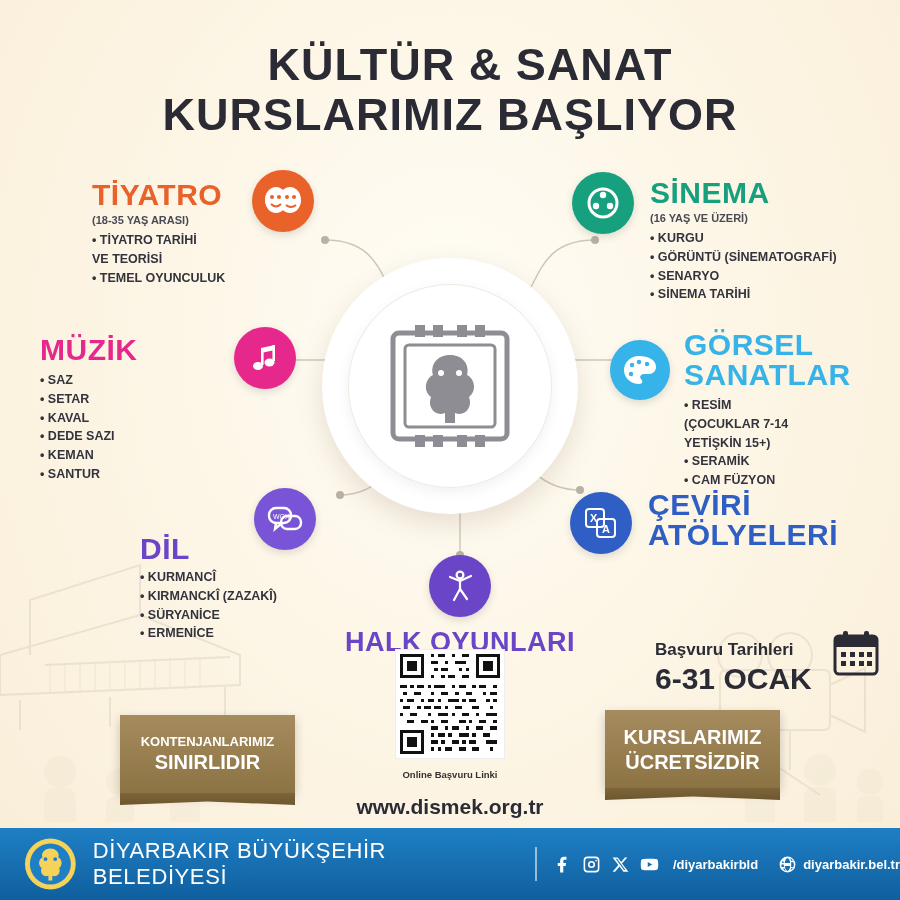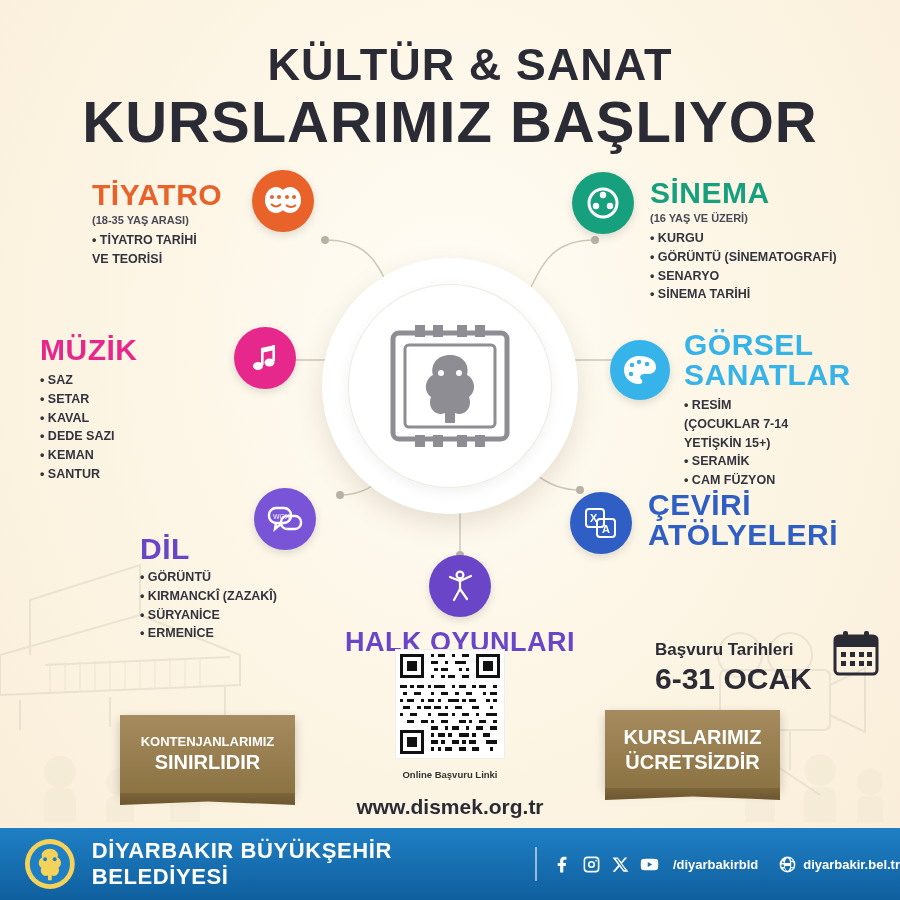--- a/index.html
+++ b/index.html
@@ -29,21 +29,21 @@
 
   
   .title{
     position:absolute;top:40px;left:0;right:0;text-align:center;
     color:#2b2b35;
     font-weight:bold;
     letter-spacing:1px;
     line-height:1.12;
   }
   .title .l1{font-size:45px;display:block;padding-left:40px;}
-  .title .l2{font-size:58px;display:block;}
+  .title .l2{font-size:45px;display:block;}
 
   
   .ring-wrap{
     position:absolute;left:322px;top:258px;width:256px;height:256px;
   }
   .ring-shadow{
     position:absolute;inset:0;border-radius:50%;
     background:#fff;
     box-shadow:0 10px 26px rgba(120,100,70,.18);
   }
@@ -165,21 +165,21 @@
   }
 
   
   .footer{
     position:absolute;left:0;right:0;bottom:0;height:72px;
     background:linear-gradient(180deg,#1f7fc4,#0f5f9e);
     display:flex;align-items:center;
   }
   .footer .logo{width:54px;height:54px;margin-left:24px;}
   .footer .fname{
-    color:#fff;font-size:22px;font-weight:bold;letter-spacing:.6px;margin-left:16px;
+    color:#fff;font-size:22px;font-weight:normal;letter-spacing:.6px;margin-left:16px;
   }
   .footer .divider{width:2px;height:34px;background:rgba(255,255,255,.55);margin-left:18px;}
   .footer .socials{display:flex;align-items:center;gap:10px;margin-left:16px;}
   .footer .handle{color:#fff;font-size:13px;font-weight:bold;margin-left:4px;}
   .footer .site2{color:#fff;font-size:13px;font-weight:bold;margin-left:20px;display:flex;align-items:center;gap:6px;}
   .sicon{width:19px;height:19px;fill:#fff;}
 </style>
 </head>
 <body>
 
@@ -293,20 +293,21 @@
             <circle cx="30" cy="11" r="2"></circle>
         <path d="M22 19 q5 4 10 0" stroke="#e8622a" stroke-width="2" fill="none"></path>
       </g>
         </svg>
     </div>
     <h3>TİYATRO</h3>
     <div class="sub">(18-35 YAŞ ARASI)</div>
     <ul class="items">
       <li>• TİYATRO TARİHİ</li>
       <li>  VE TEORİSİ</li>
+      <li>• TEMEL OYUNCULUK</li>
     </ul>
   </div>
 
   <div class="cat" id="sinema">
     <div class="badge">
       <svg width="36" height="36" viewBox="0 0 36 36">
           <g fill="none" stroke="#fff" stroke-width="3">
         <circle cx="18" cy="18" r="14"></circle>
           </g>
         <g fill="#fff">
@@ -387,21 +388,21 @@
         <rect x="2" y="4" width="22" height="15" rx="7"></rect>
         <path d="M9 19 L8 25 L15 19"></path>
         <rect x="14" y="12" width="20" height="13" rx="6"></rect>
       </g>
           <text x="6" y="15" font-size="7" fill="#fff" font-family="Liberation Sans, sans-serif">WGX</text>
         </svg>
     </div>
     <div class="txt">
       <h3>DİL</h3>
       <ul class="items" style="margin-top:4px">
-        <li>• GÖRÜNTÜ</li>
+        <li>• KURMANCÎ</li>
         <li>• KIRMANCKÎ (ZAZAKÎ)</li>
         <li>• SÜRYANİCE</li>
         <li>• ERMENİCE</li>
       </ul>
     </div>
   </div>
 
   <div class="cat" id="ceviri">
     <div class="badge">
       <svg width="34" height="32" viewBox="0 0 34 32">

